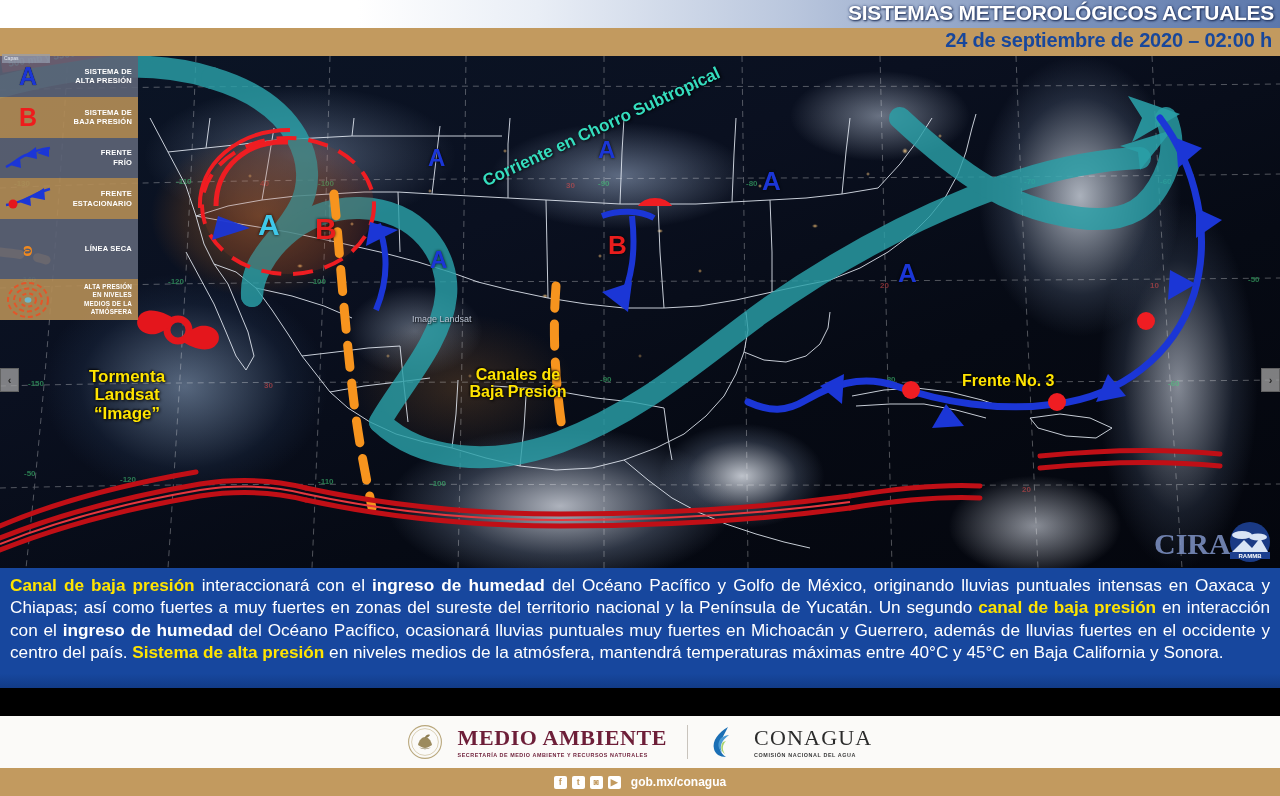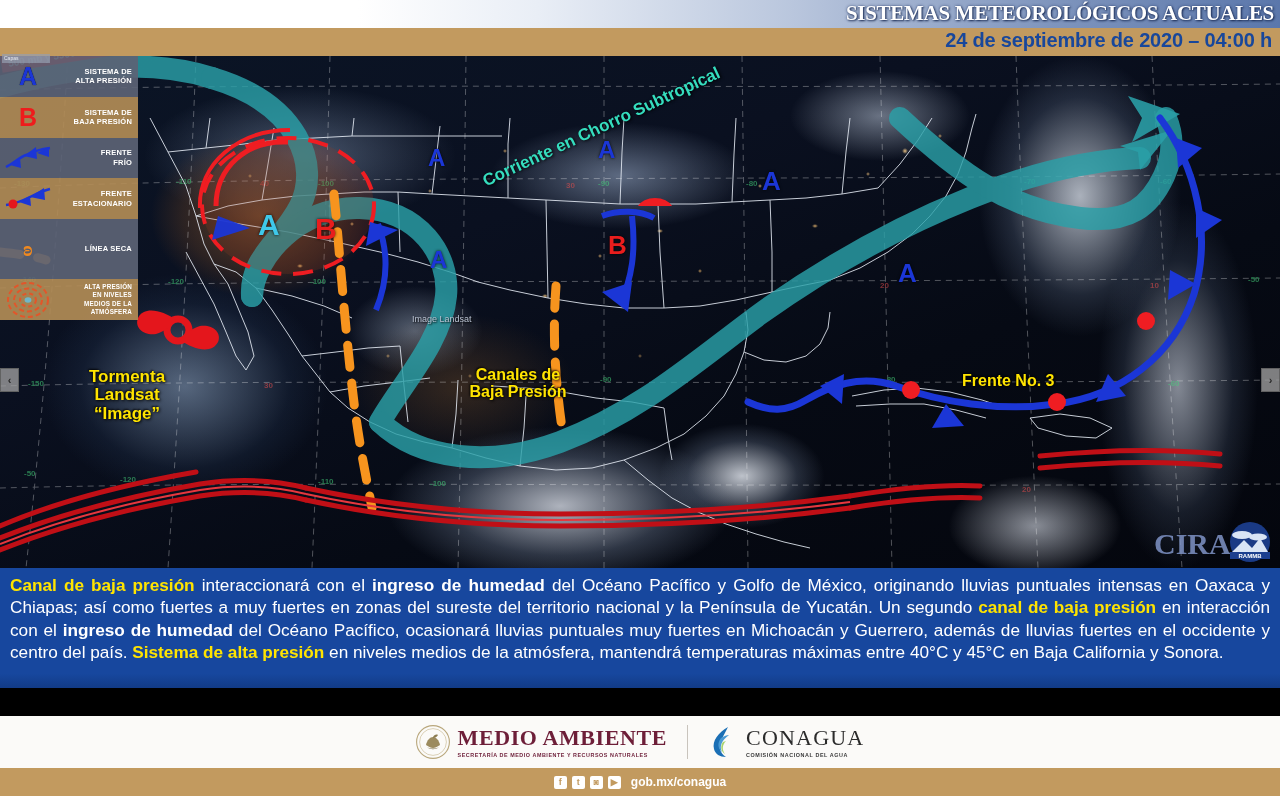--- a/index.html
+++ b/index.html
@@ -6,21 +6,20 @@
   html,body{ background:#000; }
   body{
     width:1280px; height:796px; position:relative; overflow:hidden;
     font-family:"Liberation Sans", sans-serif;
   }
 
   
   #header-band{
     position:absolute; left:0; top:0; width:1280px; height:32px;
     background:linear-gradient(to right,#ffffff 0%,#ffffff 28%,#e9eef6 42%,#b9c6dd 62%,#7f95bd 82%,#5b77ab 100%);
-    font-family:Liberation Serif, serif;
   }
   #header-title{
     position:absolute; right:6px; top:1px;
     font-size:21px; font-weight:bold; color:#fff;
     letter-spacing:-0.3px;
     text-shadow:0 0 3px rgba(40,60,110,.9), 1px 1px 2px rgba(20,35,70,.9);
     white-space:nowrap;
   }
   #subheader-band{
     position:absolute; left:0; top:28px; width:1280px; height:28px;
@@ -203,21 +202,21 @@
   #footer-white{
     position:absolute; left:0; top:716px; width:1280px; height:52px;
     background:#fbfaf8;
     display:flex; align-items:center; justify-content:center; gap:0px;
   }
   #footer-gold{
     position:absolute; left:0; top:768px; width:1280px; height:28px;
     background:#c29a5f;
     display:flex; align-items:center; justify-content:center; gap:5px;
   }
-  .brand{ display:flex; align-items:center; gap:8px; }
+  .brand{ display:flex; align-items:center; gap:16px; }
   #eagle{ width:34px; height:34px; }
   .brand-text{ display:flex; flex-direction:column; }
   #ma-name{
     font-family:"Liberation Serif", serif; font-size:22px; font-weight:bold;
     color:#6d1e38; letter-spacing:.6px; line-height:1;
   }
   #ma-sub{
     font-size:5.4px; font-weight:bold; color:#6d1e38; letter-spacing:.55px;
     margin-top:3px;
   }
@@ -241,21 +240,21 @@
   }
   #gobmx{ color:#fff; font-size:12px; font-weight:bold; margin-left:5px; }
 </style>
 </head>
 <body>
 
 <div id="header-band">
   <div id="header-title">SISTEMAS METEOROLÓGICOS ACTUALES</div>
 </div>
 <div id="subheader-band">
-  <div id="header-date">24 de septiembre de 2020 – 04:00 h</div>
+  <div id="header-date">24 de septiembre de 2020 – 02:00 h</div>
 </div>
 
 <div id="map">
   <div id="sat-base"></div>
   <div id="land-warm"></div>
   <div id="land-warm2"></div>
   <div id="city-lights"></div>
 
   <svg id="grat" viewBox="0 0 1280 512" preserveAspectRatio="none">
     <g stroke="#ffffff" stroke-width="1" fill="none" stroke-dasharray="6 5" opacity="0.55">

